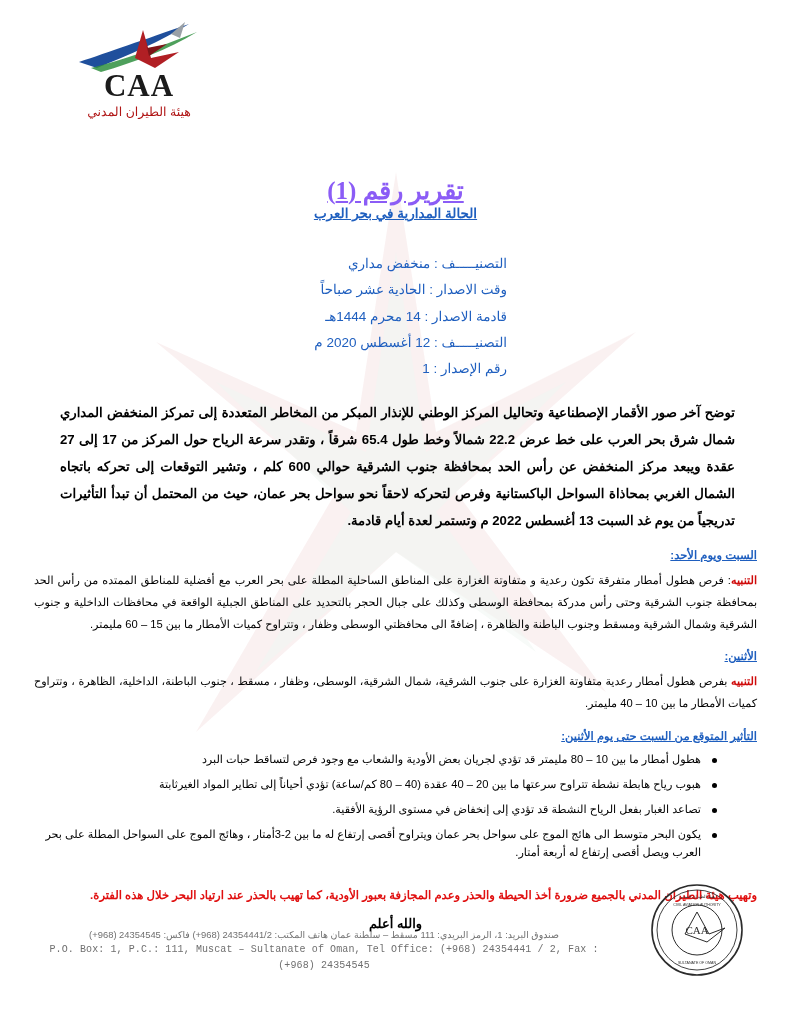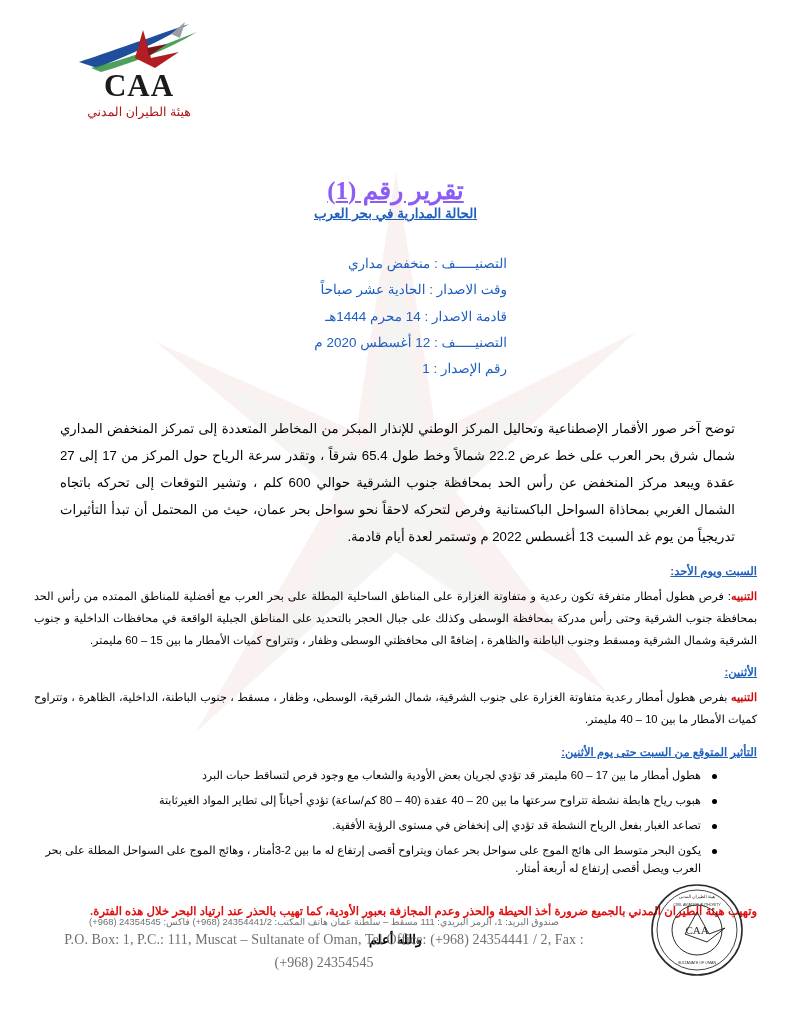--- a/index.html
+++ b/index.html
@@ -102,23 +102,23 @@
   .meta .row {
     display: block;
     text-align: right;
     padding-right: 250px;
   }
   .meta .row .k { display:inline; }
   .meta .row .v { display:inline; }
 
   
   .lead {
-    margin-top: 32px;
+    margin-top: 16px;
     font-size: 13.2px;
-    font-weight: normal;
+    font-weight: bold;
     line-height: 2.05;
     text-align: justify;
     text-align-last: right;
     padding: 0 22px 0 26px;
   }
 
   
   .section { margin-top: 14px; }
   .sec-head {
     font-size: 11.5px;
@@ -198,22 +198,22 @@
     bottom: 8px;
     width: 560px;
     text-align: center;
     color: #6f6f6f;
     font-size: 9.4px;
     line-height: 1.6;
     direction: rtl;
   }
   .footer-lines .ltr {
     direction: ltr;
-    font-family: Liberation Serif, serif;
-    font-size: 14px;
+    font-family: Liberation Mono, monospace;
+    font-size: 10px;
     letter-spacing: 0.1px;
   }
 </style>
 </head>
 <body>
 
 <div class="watermark">
   <svg width="520" height="760" viewBox="0 0 520 760" aria-hidden="true">
     <path d="M260 40 L300 300 L500 200 L320 360 L470 560 L260 420 L60 600 L200 360 L20 210 L220 300 Z" fill="#b11f24"></path>
     <path d="M260 120 L290 320 L430 250 L300 380 L400 520 L260 420 L120 540 L215 380 L80 250 L230 320 Z" fill="#1b7f3b" opacity="0.6"></path>
@@ -277,21 +277,21 @@
   <div class="section">
     <div class="sec-head">الأثنين:</div>
     <div class="sec-body">
       <span class="tanbih">التنبيه</span><span> بفرص هطول أمطار رعدية متفاوتة الغزارة على جنوب الشرقية، شمال الشرقية، الوسطى، وظفار ، مسقط ، جنوب الباطنة، الداخلية، الظاهرة ، وتتراوح كميات الأمطار ما بين 10 – 40 مليمتر.</span>
     </div>
   </div>
 
   <div class="section">
     <div class="sec-head">التأثير المتوقع من السبت حتى يوم الأثنين:</div>
     <ul class="bullets">
-      <li>هطول أمطار ما بين 17 – 60 مليمتر قد تؤدي لجريان بعض الأودية والشعاب مع وجود فرص لتساقط حبات البرد</li>
+      <li>هطول أمطار ما بين 10 – 80 مليمتر قد تؤدي لجريان بعض الأودية والشعاب مع وجود فرص لتساقط حبات البرد</li>
       <li>هبوب رياح هابطة نشطة تتراوح سرعتها ما بين 20 – 40 عقدة (40 – 80 كم/ساعة) تؤدي أحياناً إلى تطاير المواد الغيرثابتة</li>
       <li>تصاعد الغبار بفعل الرياح النشطة قد تؤدي إلى إنخفاض في مستوى الرؤية الأفقية.</li>
       <li>يكون البحر متوسط الى هائج الموج على سواحل بحر عمان ويتراوح أقصى إرتفاع له ما بين 2-3أمتار ، وهائج الموج على السواحل المطلة على بحر العرب ويصل أقصى إرتفاع له أربعة أمتار.</li>
     </ul>
   </div>
 
   <div class="warning">وتهيب هيئة الطيران المدني بالجميع ضرورة أخذ الحيطة والحذر وعدم المجازفة بعبور الأودية، كما تهيب بالحذر عند ارتياد البحر خلال هذه الفترة.</div>
 
   <div class="allah">والله أعلم</div>
 

